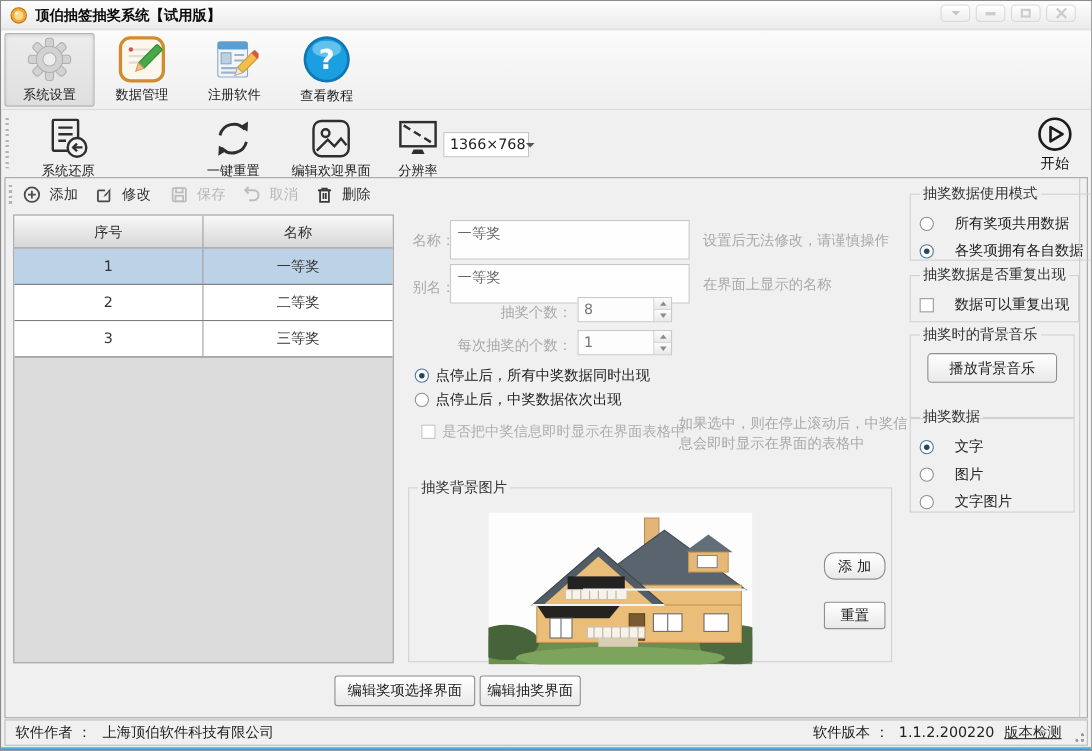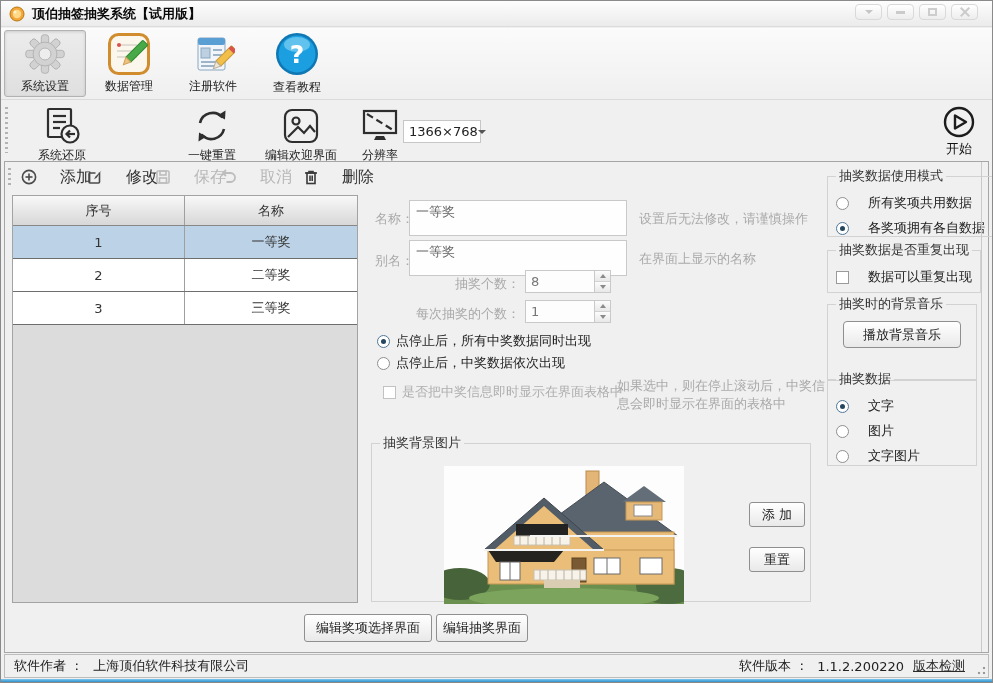--- a/index.html
+++ b/index.html
@@ -44,23 +44,23 @@
   .combo-arrow { margin-left:auto; width:0; height:0; border-left:4px solid transparent; border-right:4px solid transparent; border-top:4px solid #555; }
   .ts-start { position:absolute; right:6px; top:4px; width:54px; display:flex; flex-direction:column; align-items:center; font-size:13px; color:#111; }
 
   .gripper { position:absolute; width:3px; background:repeating-linear-gradient(to bottom,#b3b3b3 0 2px,transparent 2px 5px); }
   .grip-tb2 { left:4px; top:106px; height:46px; }
 
   
   .content { position:absolute; top:160px; left:3px; right:3px; bottom:29px;
              border:1px solid #a6a6a6; background:#f0f0f0; }
   .grip-edit { left:3px; top:6px; height:18px; }
-  .eb-item { position:absolute; top:5px; height:20px; display:flex; align-items:center; gap:23px; font-size:16px; color:#333; }
+  .eb-item { position:absolute; top:5px; height:20px; display:flex; align-items:center; gap:8px; font-size:13px; color:#333; }
   .eb-item.disabled { color:#b7b7b7; }
-  .eb-add{left:16px;} .eb-mod{left:82px;} .eb-save{left:150px;} .eb-cancel{left:216px;} .eb-del{left:298px;}
+  .eb-add{left:16px;} .eb-mod{left:82px;} .eb-save{left:150px;} .eb-cancel{left:216px;} .eb-del{left:282px;}
 
   
   .table { position:absolute; left:7px; top:33px; width:346px; height:408px;
            border:1px solid #a3a3a3; background:#dcdcdc; overflow:hidden; }
   .pt-row { display:flex; }
   .pt-header { height:30px; background:linear-gradient(#f8f8f8,#d7d7d7); border-bottom:1px solid #888; }
   .pt-cell { flex:0 0 172px; display:flex; align-items:center; justify-content:center; border-right:1px solid #9f9f9f; }
   .pt-cell:last-child { flex:1; border-right:none; }
   .pt-datarow { height:33px; background:#fff; border-bottom:1px solid #6e6e6e; }
   .pt-datarow.selected { background:#bcd3e7; }
@@ -90,21 +90,21 @@
   fieldset.group { position:absolute; border:1px solid #d2d2d2; padding:2px 6px; }
   fieldset.group legend { font-size:13px; color:#333; padding:0 3px; margin-left:2px; }
 
   .btn { position:absolute; border:1px solid #8f8f8f; border-radius:3px;
          background:linear-gradient(#ffffff,#e9e9e9); font-size:13px; color:#222;
          display:flex; align-items:center; justify-content:center; }
   .sb-btn { position:static; width:118px; height:27px; margin:6px auto; border-radius:4px; }
 
   .bg-group { left:366px; top:272px; width:440px; height:168px; }
   .house { position:absolute; left:72px; top:14px; }
-  .btn-addimg { left:377px; top:50px; width:56px; height:25px; }
+  .btn-addimg { left:377px; top:50px; width:56px; height:25px;border-radius:10px; }
   .btn-resetimg { left:377px; top:95px; width:56px; height:25px; }
   .btn-editselect { left:299px; top:452px; width:128px; height:28px; }
   .btn-editdraw { left:431px; top:452px; width:92px; height:28px; }
 
   
   .fs1 { left:822px; top:5px;  width:150px; height:70px; }
   .fs2 { left:822px; top:79px; width:150px; height:52px; }
   .fs3 { left:822px; top:133px; width:150px; height:86px; }
   .fs4 { left:822px; top:208px; width:150px; height:96px; }
   .sb-opt { position:static; display:flex; align-items:center; gap:19px; margin:7px 2px; font-size:13px; color:#222; white-space:nowrap; }

